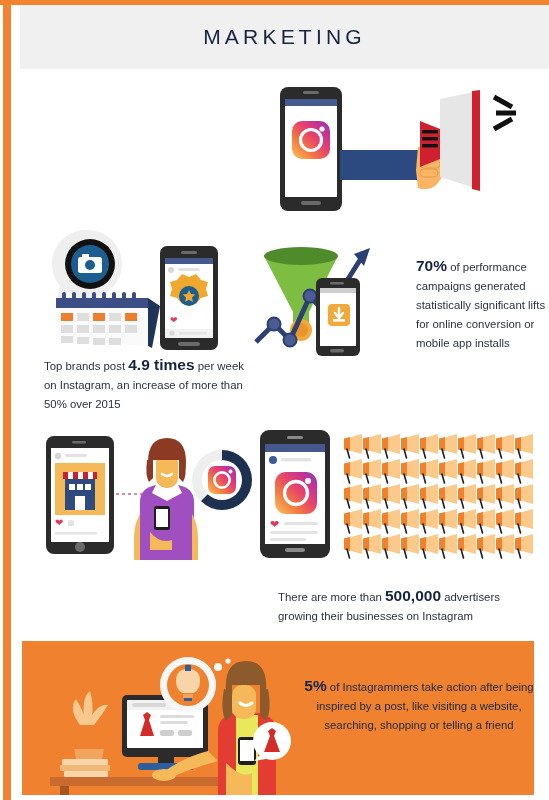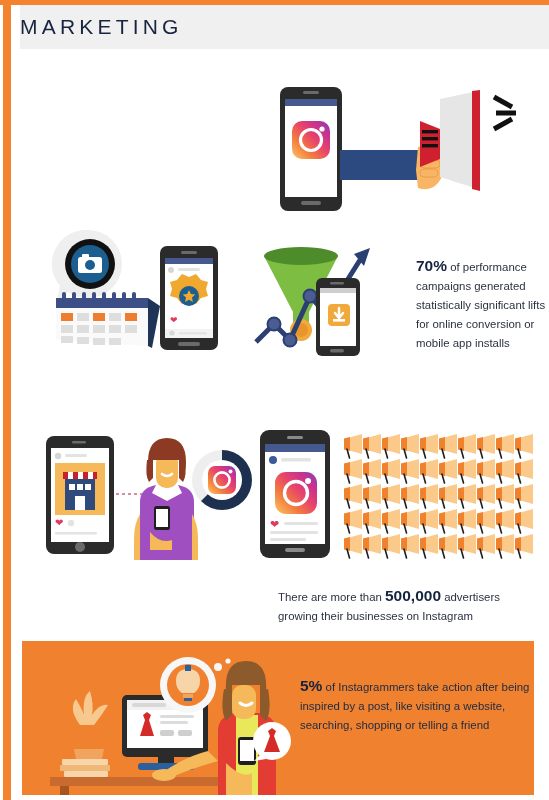--- a/index.html
+++ b/index.html
@@ -16,23 +16,23 @@
     position: absolute; left: 0; top: 0; width: 549px; height: 5px;
     background: #f4832f;
   }
   .frame-left {
     position: absolute; left: 3px; top: 0; width: 8px; height: 800px;
     background: #f4832f;
   }
 
   
   .header-band {
-    position: absolute; left: 20px; top: 5px; right: 0; height: 44px;
+    position: absolute; left: 20px; top: 5px; right: 0; height: 64px;
     background: #f0f0f0;
-    display: flex; align-items: center; 
+    display: flex; align-items: center; justify-content: center;
   }
   .header-title {
     font-size: 21px; letter-spacing: 4.2px; color: #16243f;
     font-weight: 400;
   }
 
   
   .stat-text {
     color: #2b3140; font-size: 11.4px; line-height: 19px;
     font-weight: 400;
@@ -54,21 +54,21 @@
   .s4-text { position: absolute; left: 44px; top: 578px; width: 210px; }
   .s5-art  { position: absolute; left: 258px; top: 428px; width: 280px; height: 135px; }
   .s5-text { position: absolute; left: 278px; top: 586px; width: 250px; }
 
   
   .footer {
     position: absolute; left: 22px; top: 641px; width: 512px; height: 154px;
     background: #f0812e;
     overflow: hidden;
   }
-  .footer-text { position: absolute; left: 278px; top: 35px; width: 238px; }
+  .footer-text { position: absolute; left: 278px; top: 35px; width: 238px; text-align: center; }
   .footer-text .stat-text { color: #1b2a45; }
   .footer-art { position: absolute; left: 18px; top: 10px; width: 260px; height: 144px; }
 </style>
 </head>
 <body>
 
 <div class="page">
 
   <div class="frame-top"></div>
   <div class="frame-left"></div>
@@ -190,20 +190,25 @@
         </g>
         <text x="122" y="95" font-size="9" fill="#e03a5f">❤</text>
         <rect x="117" y="101" width="48" height="9" fill="#f2f2f2"></rect>
         <circle cx="124" cy="105" r="2.6" fill="#d6d6d6"></circle>
         <rect x="131" y="104" width="28" height="2.4" rx="1.2" fill="#e3e3e3"></rect>
         <rect x="130" y="114" width="22" height="4" rx="2" fill="#6a6a6a"></rect>
       </g>
     </svg>
   </div>
 
+  <div class="s2-text">
+    <div class="stat-text">
+      <span>Top brands post </span><b>4.9 times</b><span> per week on Instagram, an increase of more than 50% over 2015</span>
+    </div>
+  </div>
 
   <div class="s3-art">
     <svg width="130" height="118" viewBox="0 0 130 118">
 
       <g>
         <path d="M10 16 L84 16 L55 72 L39 72 Z" fill="#7dbd42"></path>
         <ellipse cx="47" cy="16" rx="37" ry="9" fill="#4e8b2a"></ellipse>
         <rect x="39" y="68" width="16" height="16" fill="#7dbd42"></rect>
         <circle cx="47" cy="90" r="11" fill="#f2a93b"></circle>
         <circle cx="47" cy="90" r="7" fill="#e8962c"></circle>

